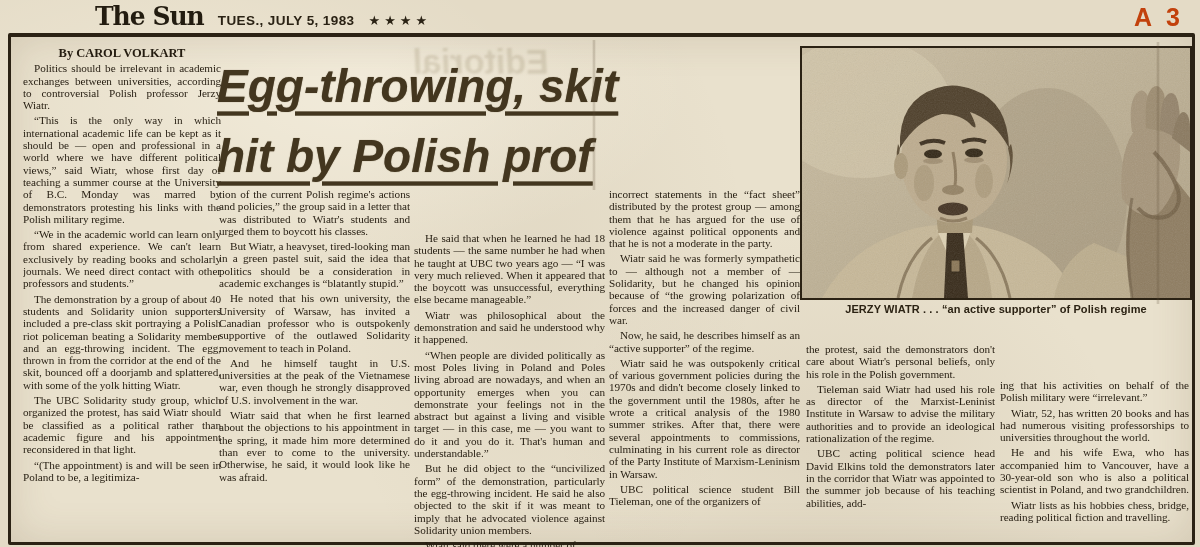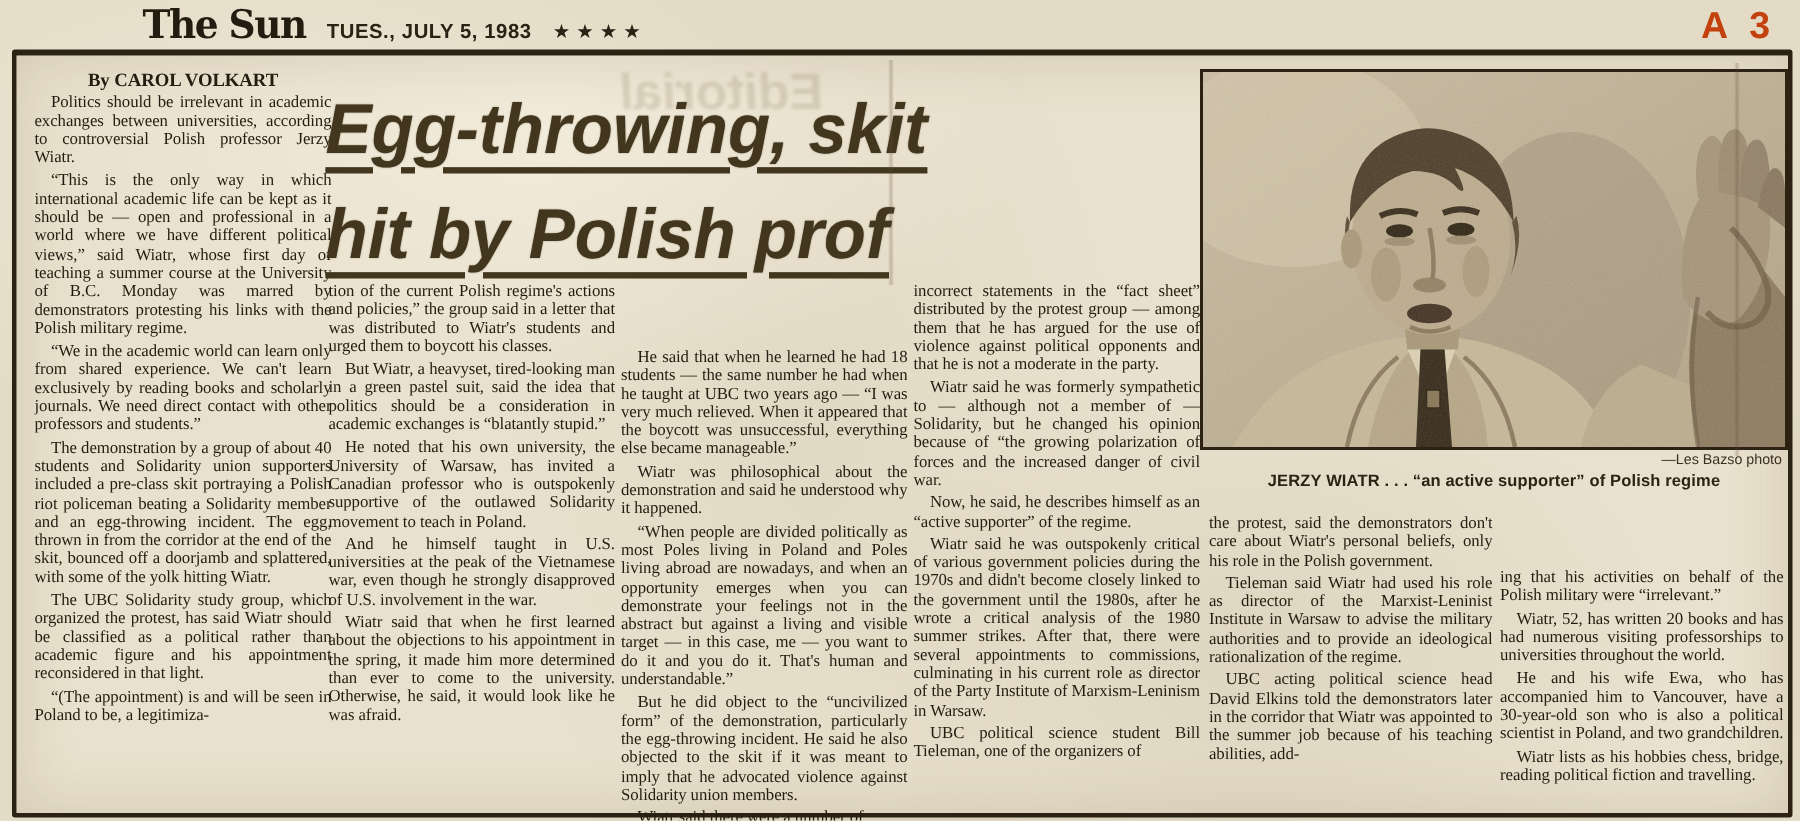--- a/index.html
+++ b/index.html
@@ -203,21 +203,20 @@
         <path d="M370 90 Q374 66 381 64 Q387 64 388 78 L388 104 Z" fill="#8a795f"></path>
         <path d="M352 104 Q368 120 376 142 Q380 160 366 168 Q348 174 336 160" fill="none" stroke="#6d5b42" stroke-width="4" opacity=".7"></path>
         <path d="M330 150 Q322 196 330 250" fill="none" stroke="#6d5b42" stroke-width="3" opacity=".6"></path>
 
         <path d="M96 250 Q104 210 130 190" stroke="#7d6c50" stroke-width="3" fill="none" opacity=".8"></path>
         <path d="M208 250 Q200 210 174 190" stroke="#7d6c50" stroke-width="3" fill="none" opacity=".8"></path>
 
         <rect width="388" height="250" filter="url(#grain)" opacity="0.16"></rect>
       </svg>
     </div>
-    <div class="photo-credit">—Les Bazso photo</div>
     <div class="photo-caption">JERZY WIATR . . . “an active supporter” of Polish regime</div>
   </div>
 
   <div class="col col5">
     <p class="cont">the protest, said the demonstrators don't care about Wiatr's personal beliefs, only his role in the Polish government.</p>
     <p>Tieleman said Wiatr had used his role as director of the Marxist-Leninist Institute in Warsaw to advise the military authorities and to provide an ideological rationalization of the regime.</p>
     <p>UBC acting political science head David Elkins told the demonstrators later in the corridor that Wiatr was appointed to the summer job because of his teaching abilities, add-</p>
   </div>
 
   <div class="col col6">

